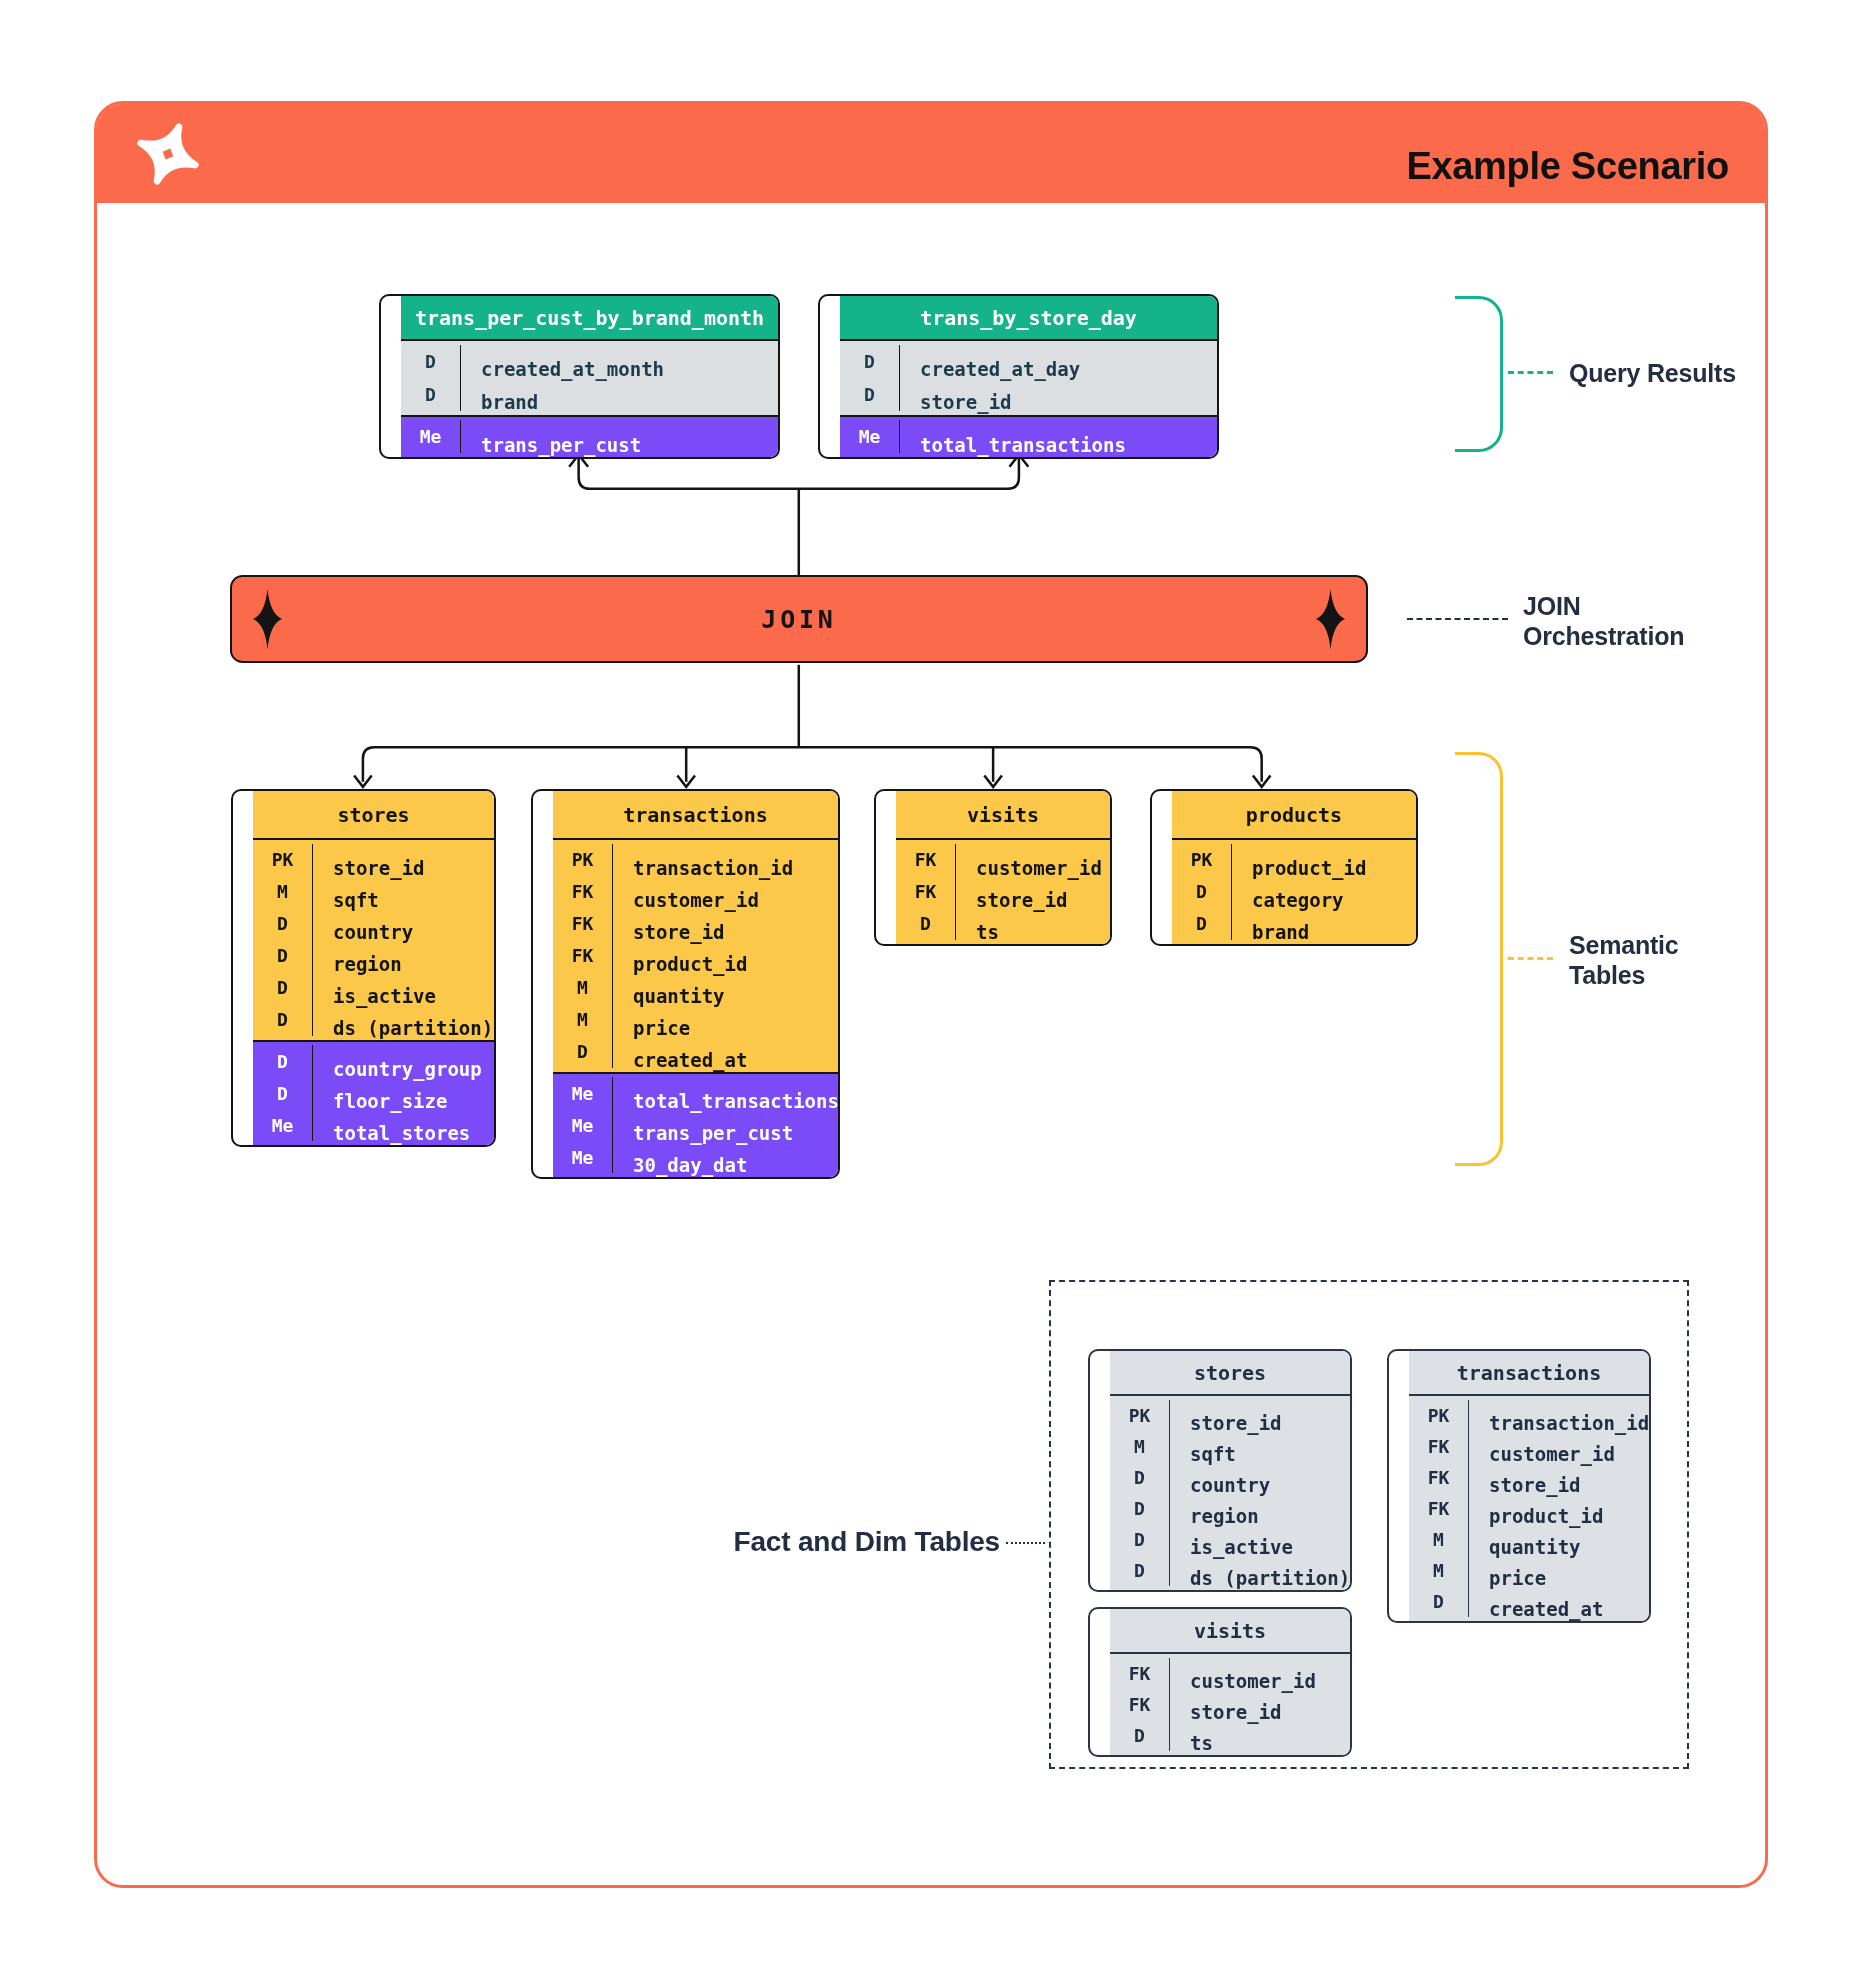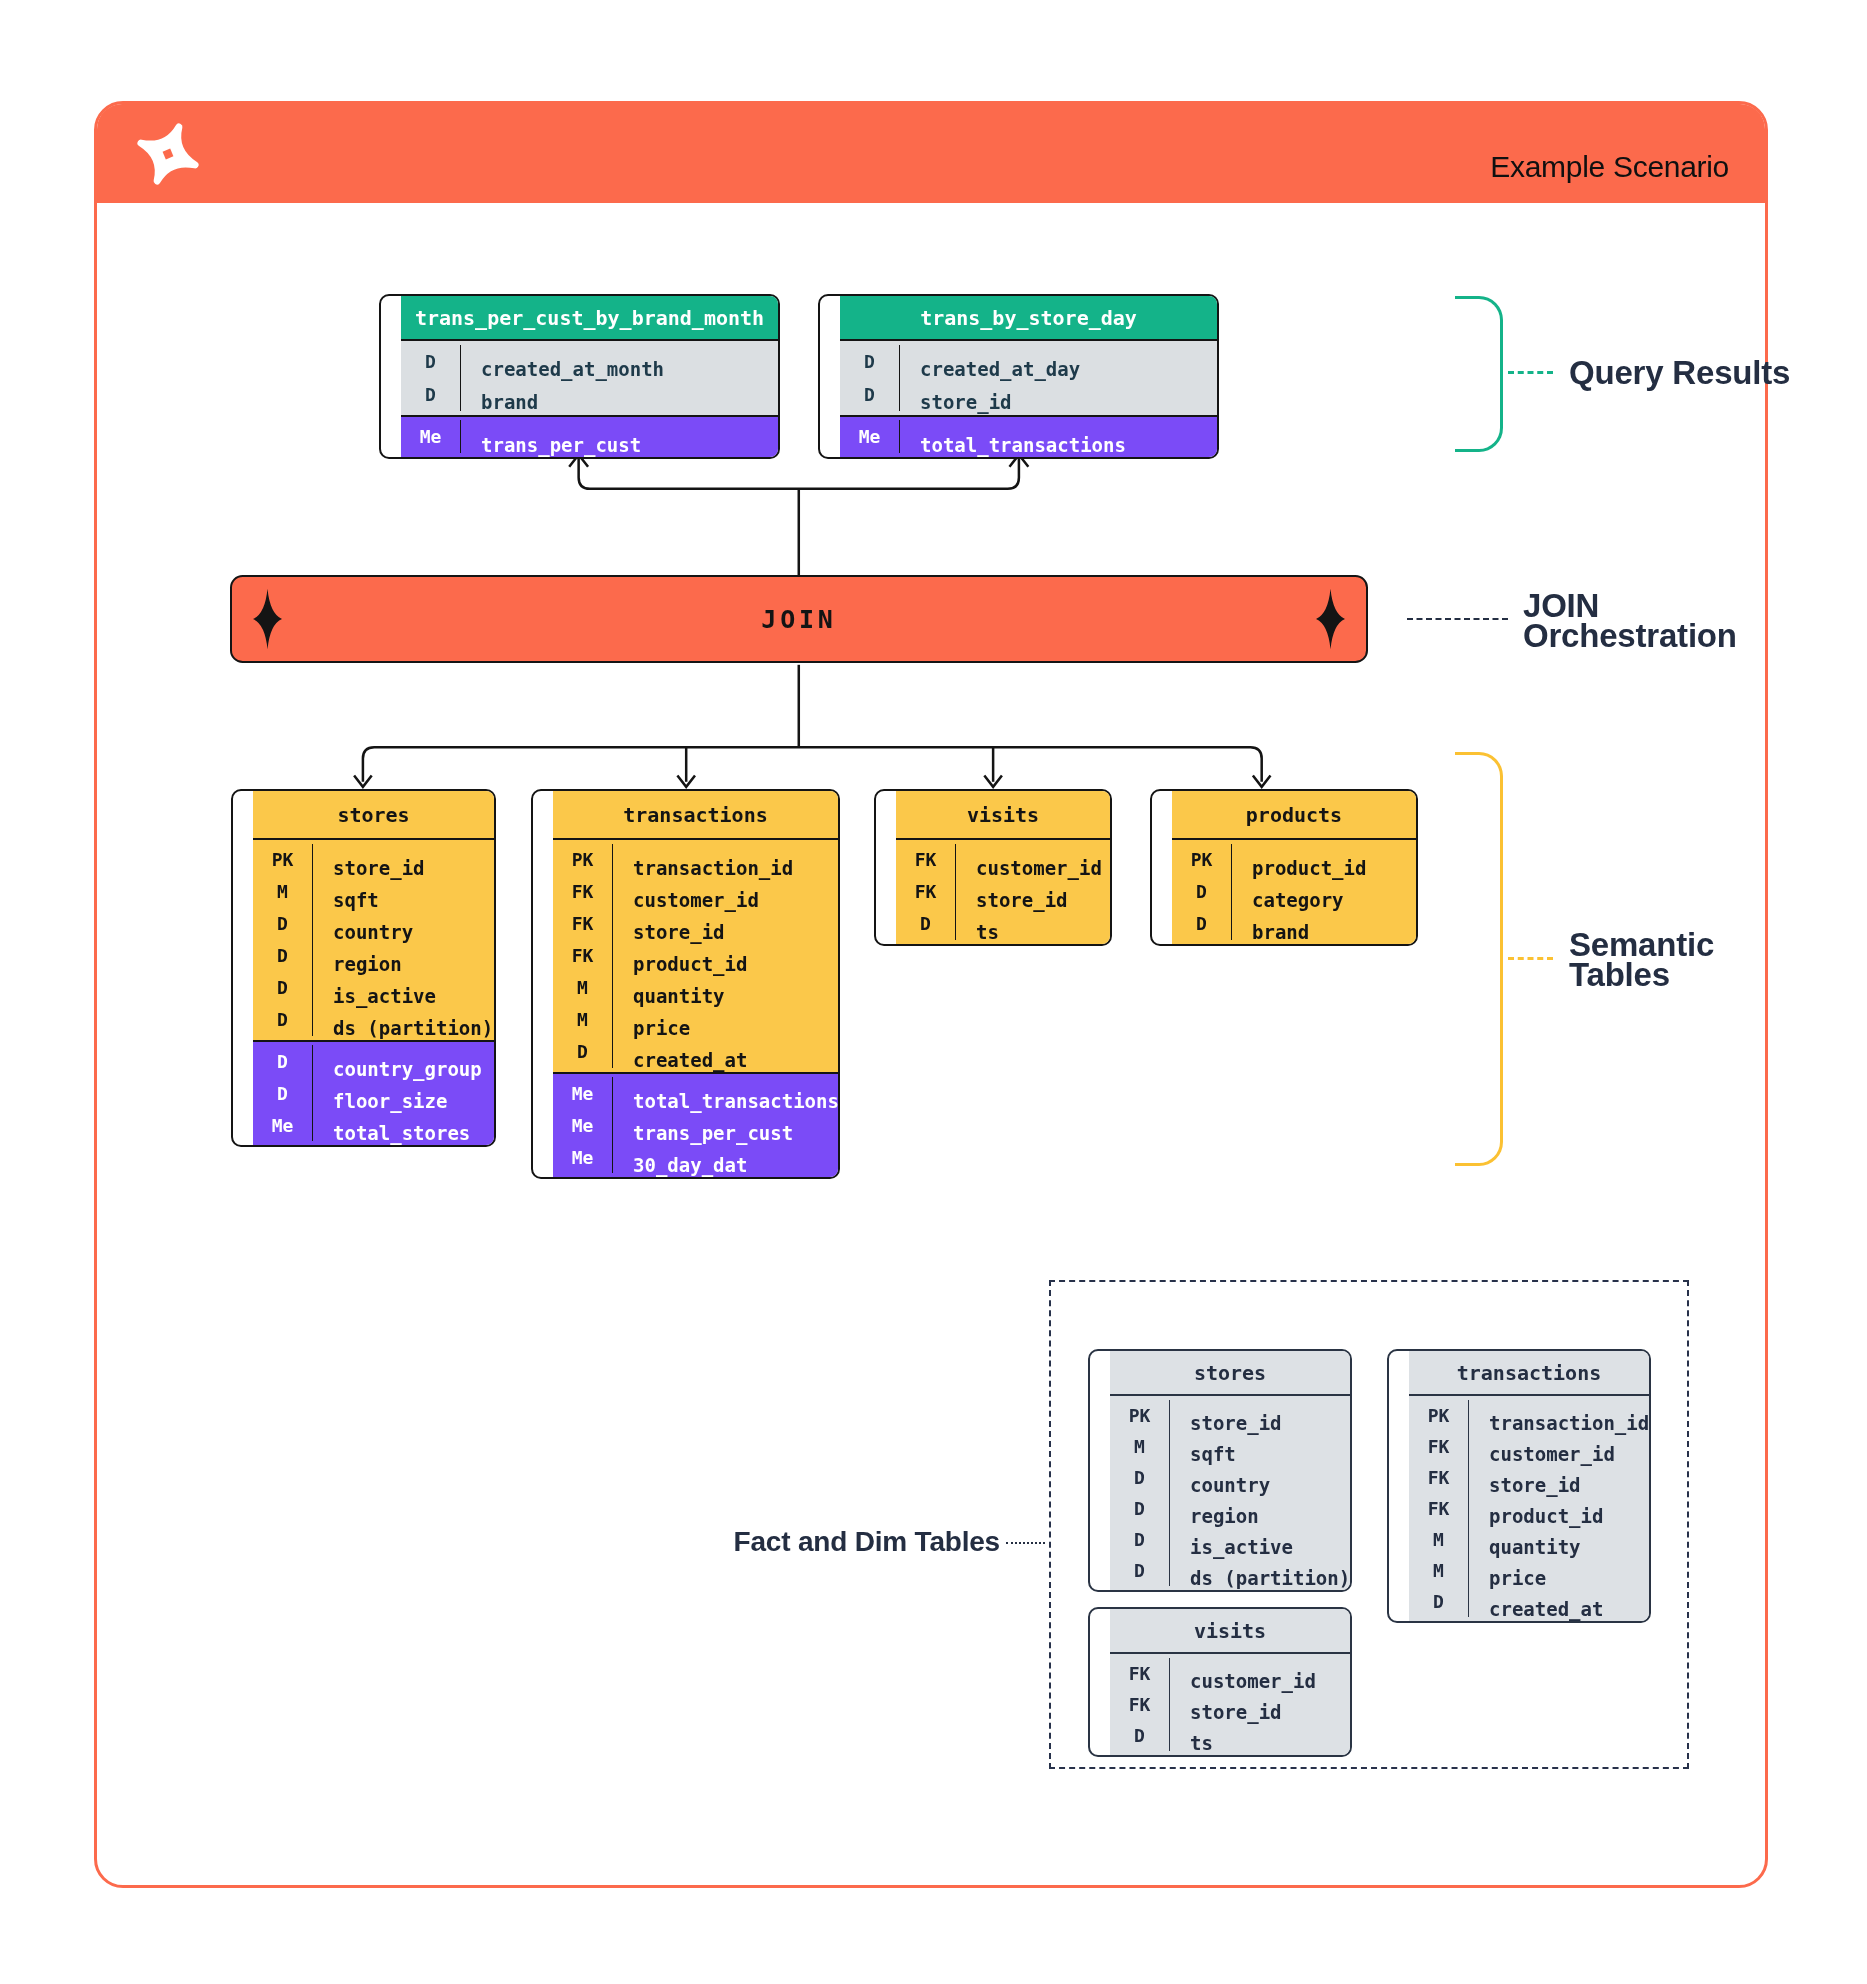--- a/index.html
+++ b/index.html
@@ -3,21 +3,21 @@
 <meta charset="utf-8">
 <style>
   html,body{margin:0;padding:0;background:#ffffff;}
   .page{position:relative;width:1868px;height:1985px;background:#ffffff;overflow:hidden;
         font-family:"DejaVu Sans Mono","Liberation Mono",monospace;}
   .card{position:absolute;left:94px;top:101px;width:1674px;height:1787px;
         border:3.1px solid #FC6A4C;border-radius:29px;background:#ffffff;box-sizing:border-box;}
   .band{position:absolute;left:0;top:0;width:100%;height:99px;background:#FC6A4C;
         border-radius:25px 25px 0 0;display:flex;align-items:center;justify-content:space-between;
         padding:0 36px;box-sizing:border-box;}
-  .band-title{font-family:"Liberation Sans",sans-serif;font-weight:400;font-size:30px;
+  .band-title{font-family:"Liberation Sans",sans-serif;font-weight:700;font-size:38px;
         letter-spacing:-0.3px;color:#101010;margin-top:26px;}
   .logo{width:70px;height:70px;}
 
   
   .tbl{position:absolute;border-radius:10px;overflow:hidden;box-sizing:border-box;
        border:2.5px solid var(--bd);background:#fff;padding-left:20px;}
   .tbl .hd{height:var(--hh);display:flex;align-items:center;justify-content:center;
        background:var(--hbg);color:var(--hfg);font-weight:700;font-size:20px;
        border-bottom:2.5px solid var(--bd);box-sizing:border-box;}
   .tbl .sec{display:block;}
@@ -43,21 +43,21 @@
   
   .joinbar{position:absolute;left:230px;top:575px;width:1138px;height:88px;background:#FC6A4C;
         border:2.5px solid #141414;border-radius:12.6px;box-sizing:border-box;
         display:flex;align-items:center;justify-content:center;}
   .joinbar .jlabel{font-weight:700;font-size:25px;letter-spacing:3.8px;color:#141414;}
   .sparkle{position:absolute;top:50%;transform:translateY(-50%);width:29px;height:63px;}
   .sparkle.left{left:21.4px;} .sparkle.right{right:21.4px;}
 
   
   .label{position:absolute;font-family:"Liberation Sans",sans-serif;font-weight:800;
-        color:#242E42;font-size:33px;line-height:30px;letter-spacing:-0.2px;}
+        color:#242E42;font-size:25px;line-height:30px;letter-spacing:-0.2px;}
   .bracket{position:absolute;width:48px;border-style:solid;border-width:3.1px 3.1px 3.1px 0;
         border-radius:0 24px 24px 0;box-sizing:border-box;}
   .bracket.green{border-color:#14B389;left:1455px;top:296px;height:156px;}
   .bracket.yellow{border-color:#FBC132;left:1455px;top:752px;height:414px;}
   .dashline{position:absolute;height:0;border-top-style:dashed;border-top-width:3.1px;}
 
   
   .dashbox{position:absolute;left:1049px;top:1280px;width:640px;height:489px;
         border:2.5px dashed #27314A;box-sizing:border-box;}
 

